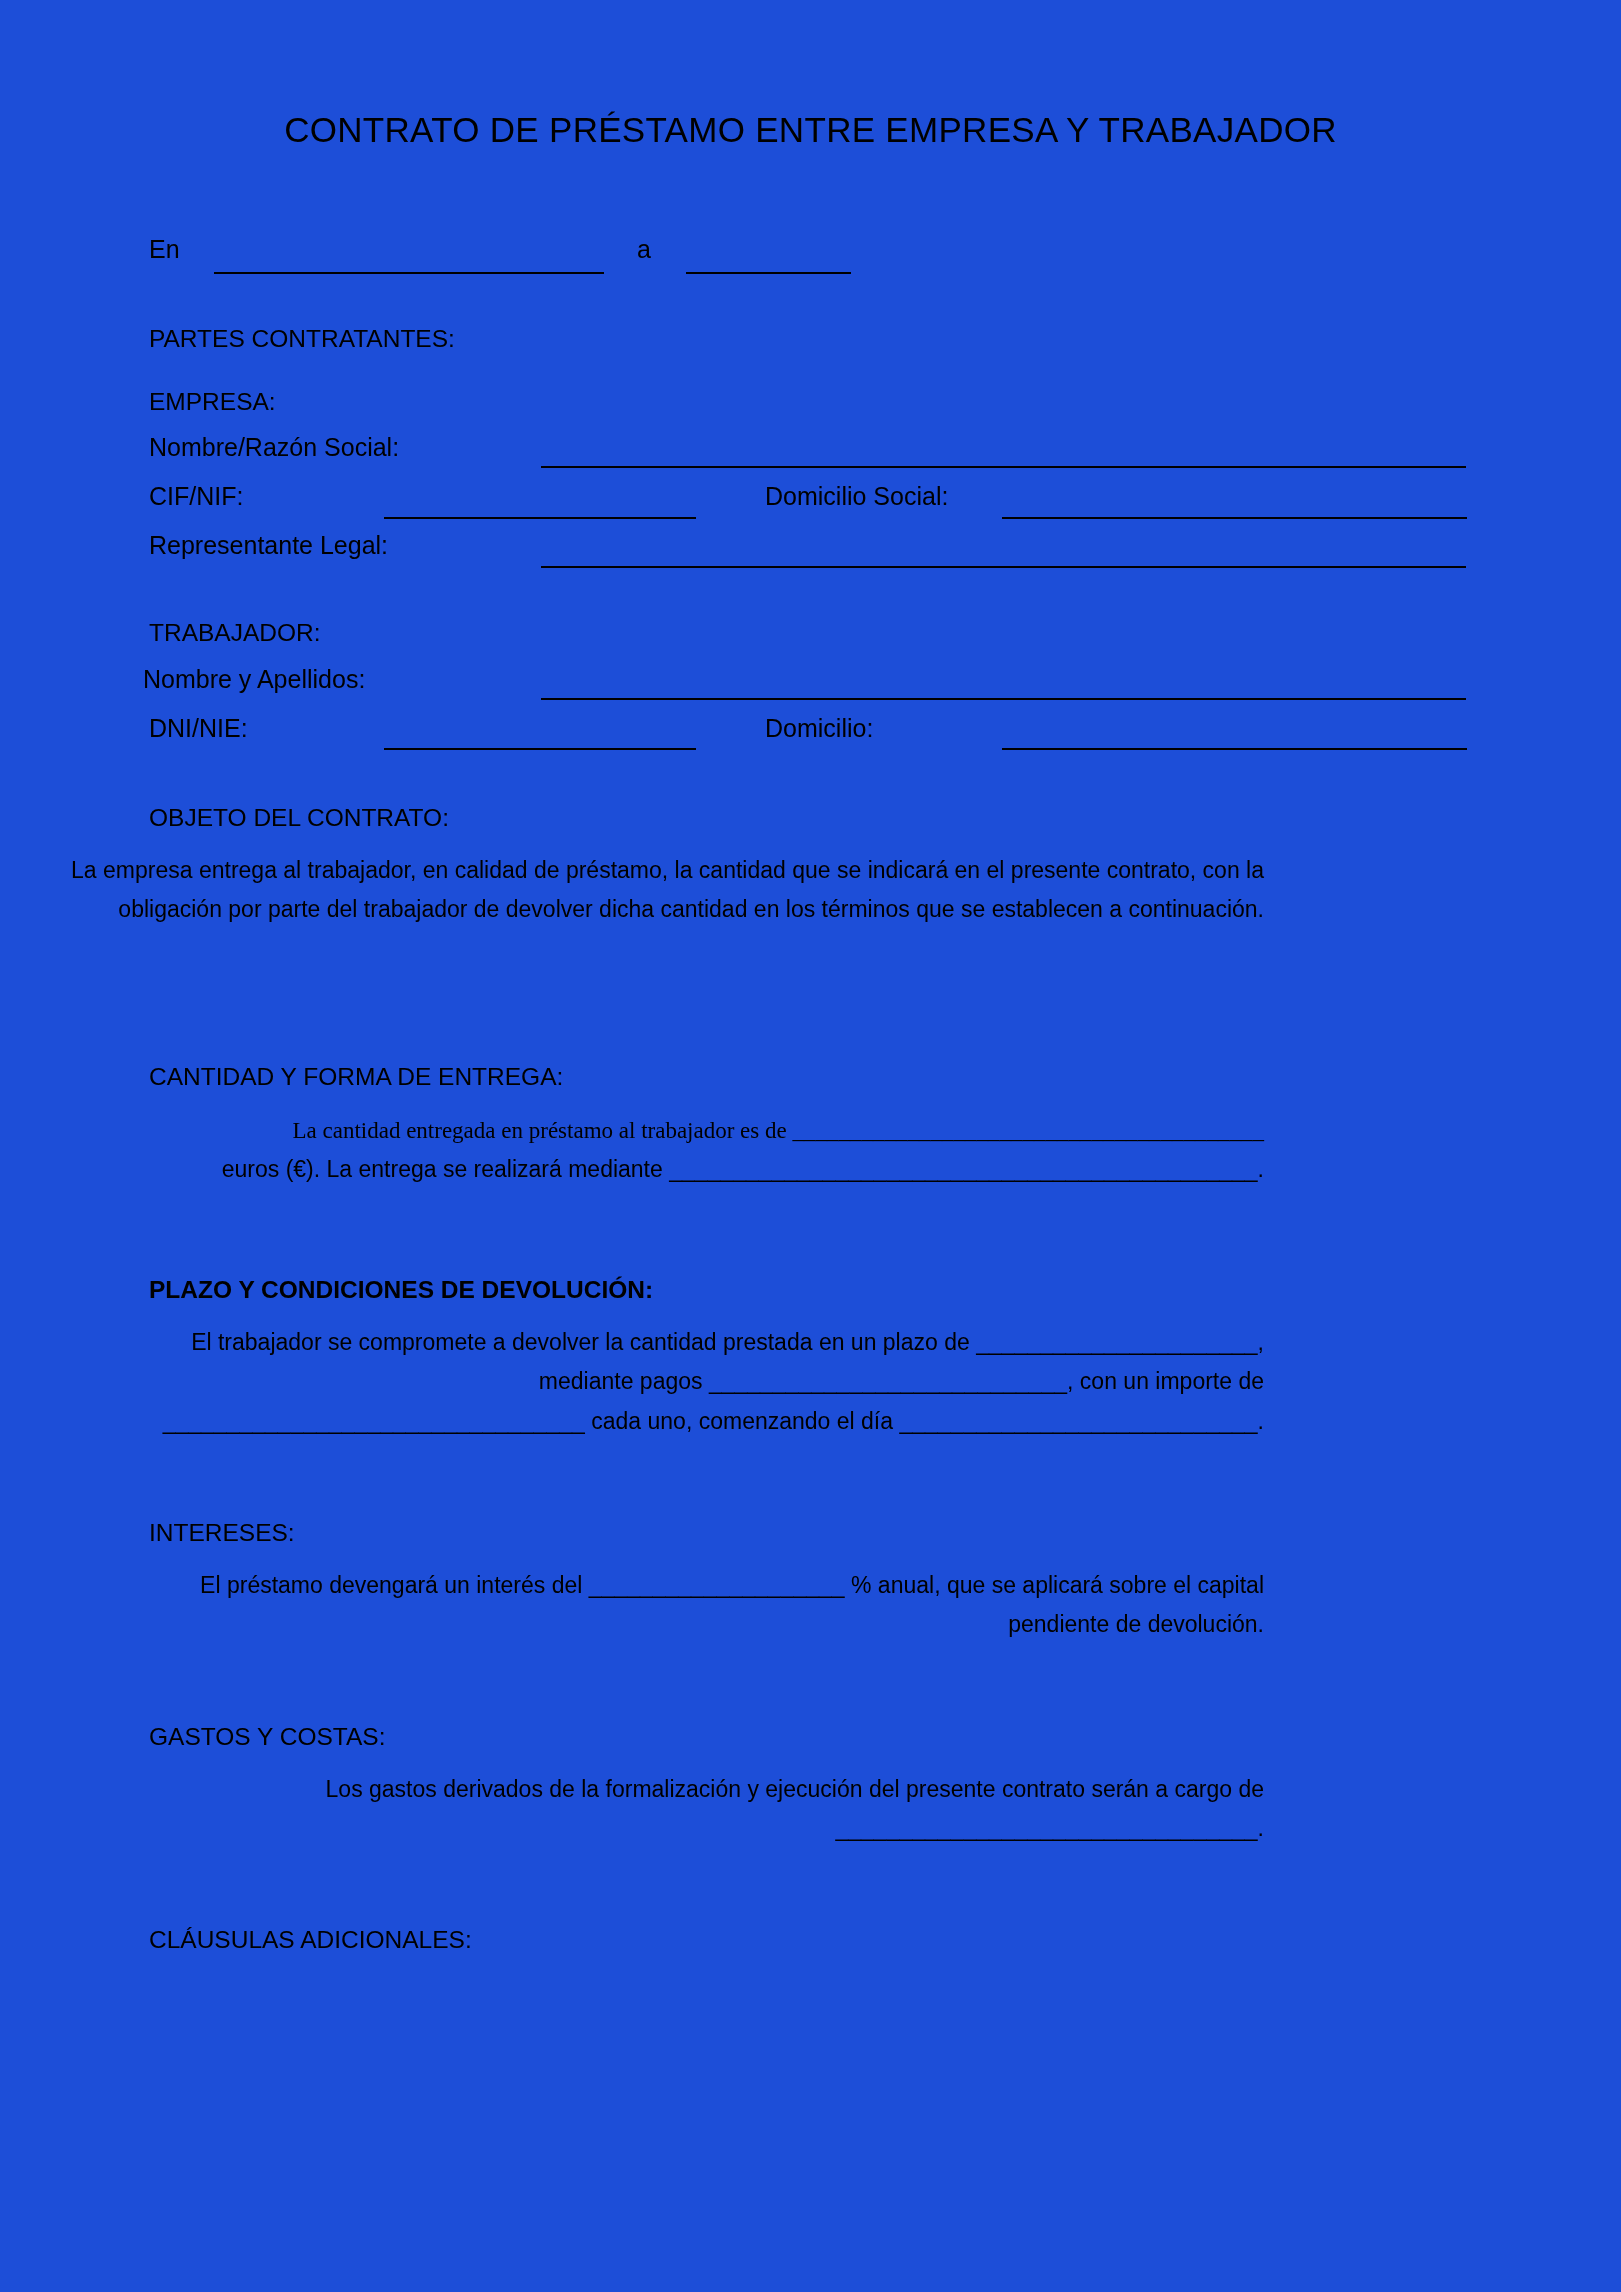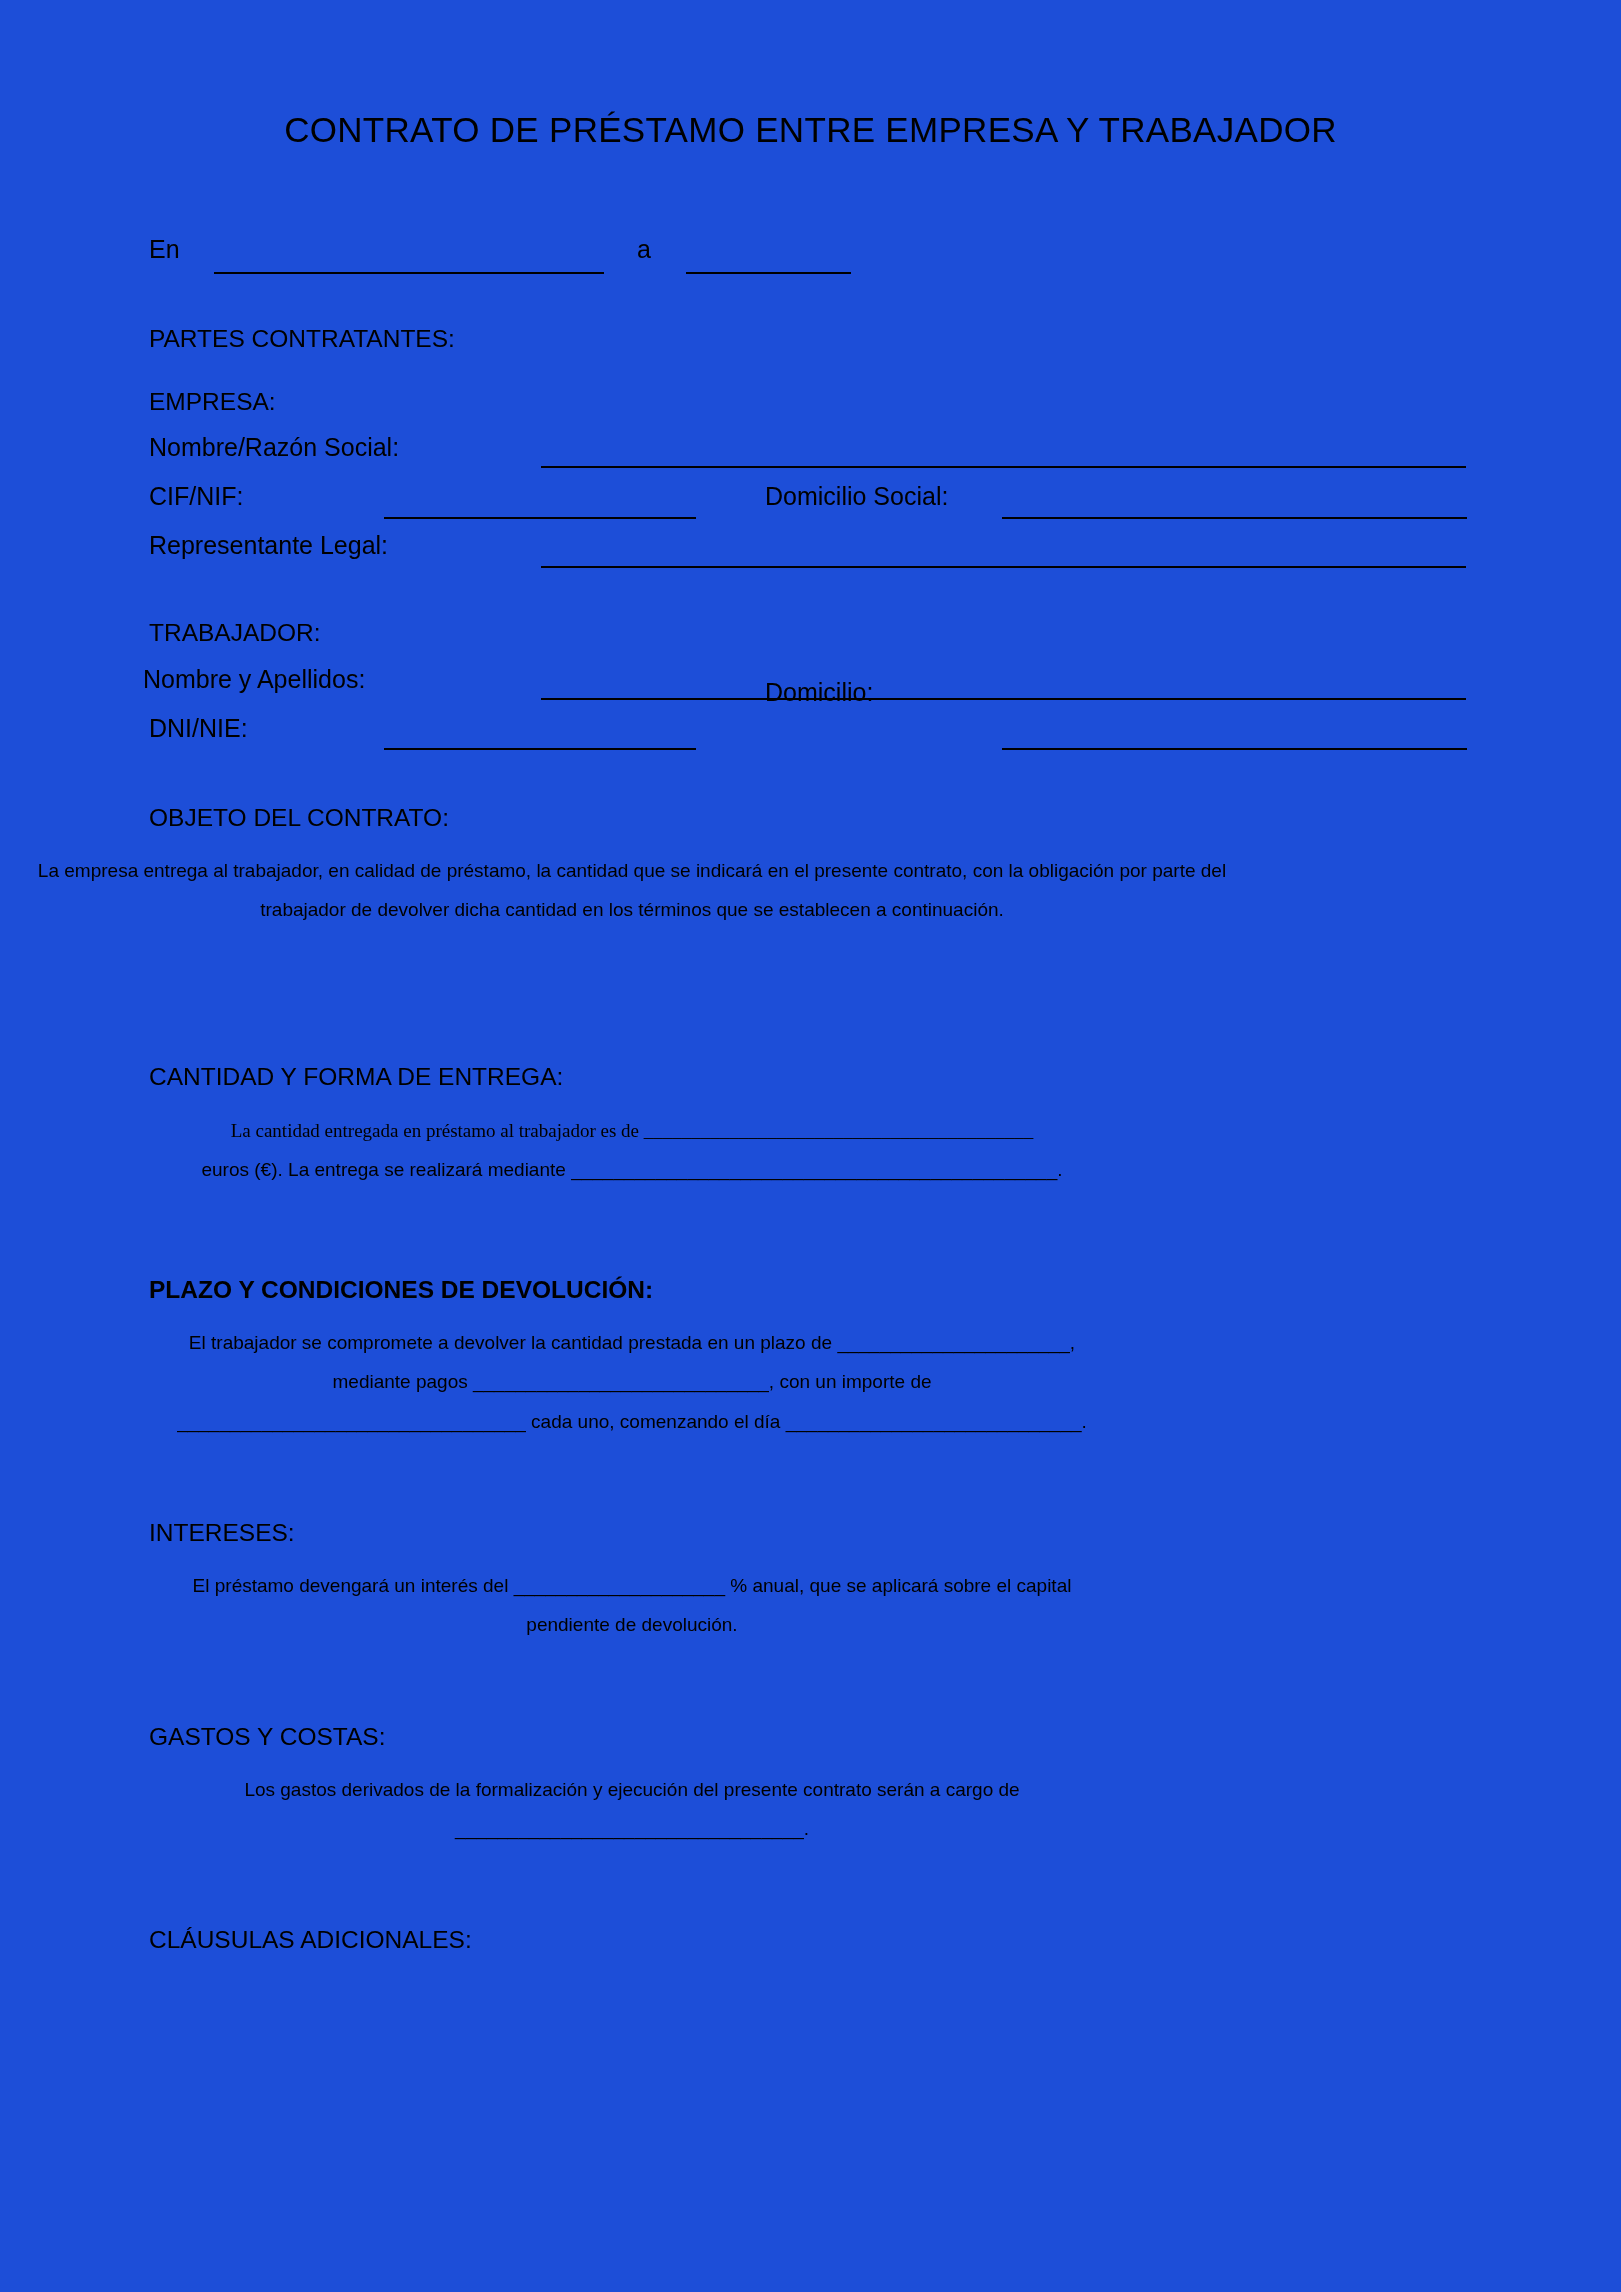--- a/index.html
+++ b/index.html
@@ -36,23 +36,23 @@
     left: 0;
     font-size: 25px;
     line-height: 1.0;
     white-space: nowrap;
   }
 
   .para {
     position: absolute;
     left: 0;
     width: 1264px;
-    font-size: 19px;
+    font-size: 23px;
     line-height: 39px;
-    text-align: center;
+    text-align: right;
   }
 
   
   .rule {
     position: absolute;
     height: 0;
     border-bottom: 2.9px solid #000000;
   }
 
   
@@ -97,21 +97,21 @@
   <div class="rule" style="left:541px; top:566px; width:925px;"></div>
 
   <div class="section-head" style="left:149px; top:619px;">TRABAJADOR:</div>
 
   <div class="line" style="left:143px; top:667px;">Nombre y Apellidos:</div>
   <div class="rule" style="left:541px; top:698px; width:925px;"></div>
 
   <div class="line" style="left:149px; top:716px;">DNI/NIE:</div>
   <div class="rule" style="left:384px; top:748px; width:312px;"></div>
 
-  <div class="line" style="left:765px; top:680px;text-align:right;">Domicilio:</div>
+  <div class="line" style="left:765px; top:716px;text-align:right;">Domicilio:</div>
   <div class="rule" style="left:1002px; top:748px; width:465px;"></div>
 
   <div class="section-head" style="left:149px; top:804px;">OBJETO DEL CONTRATO:</div>
   <div class="para" style="top:851px;">La empresa entrega al trabajador, en calidad de préstamo, la cantidad que se indicará en el presente contrato, con la obligación por parte del trabajador de devolver dicha cantidad en los términos que se establecen a continuación.</div>
 
   <div class="section-head" style="left:149px; top:1063px;">CANTIDAD Y FORMA DE ENTREGA:</div>
 
   <div class="para" style="top:1111px;font-family:Liberation Serif, serif;"><span>La cantidad entregada en préstamo al trabajador es de </span><span class="blank">_________________________________________</span></div>
 
   <div class="para" style="top:1150px;"><span>euros (€). La entrega se realizará mediante </span><span class="blank">______________________________________________</span><span>.</span></div>

